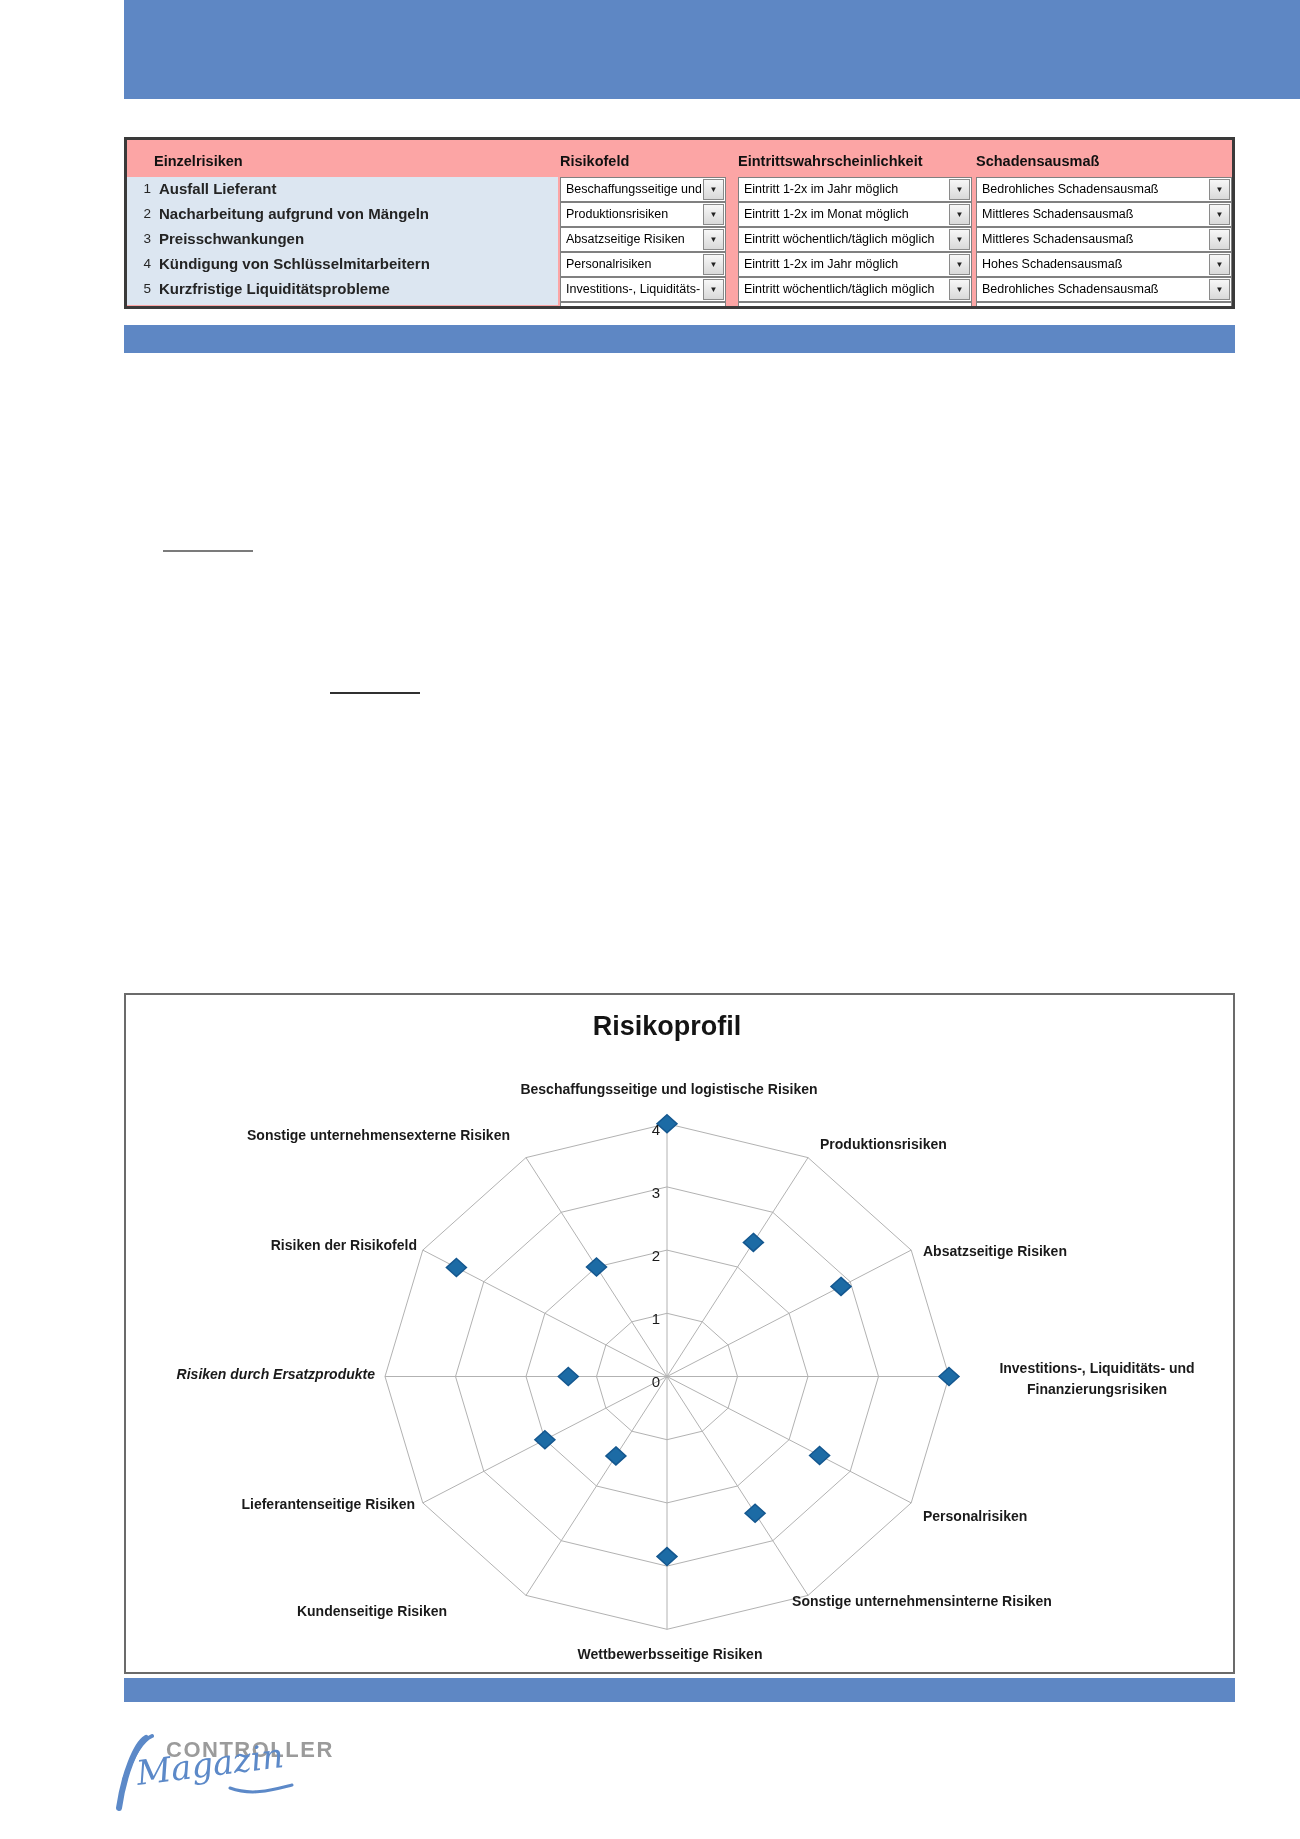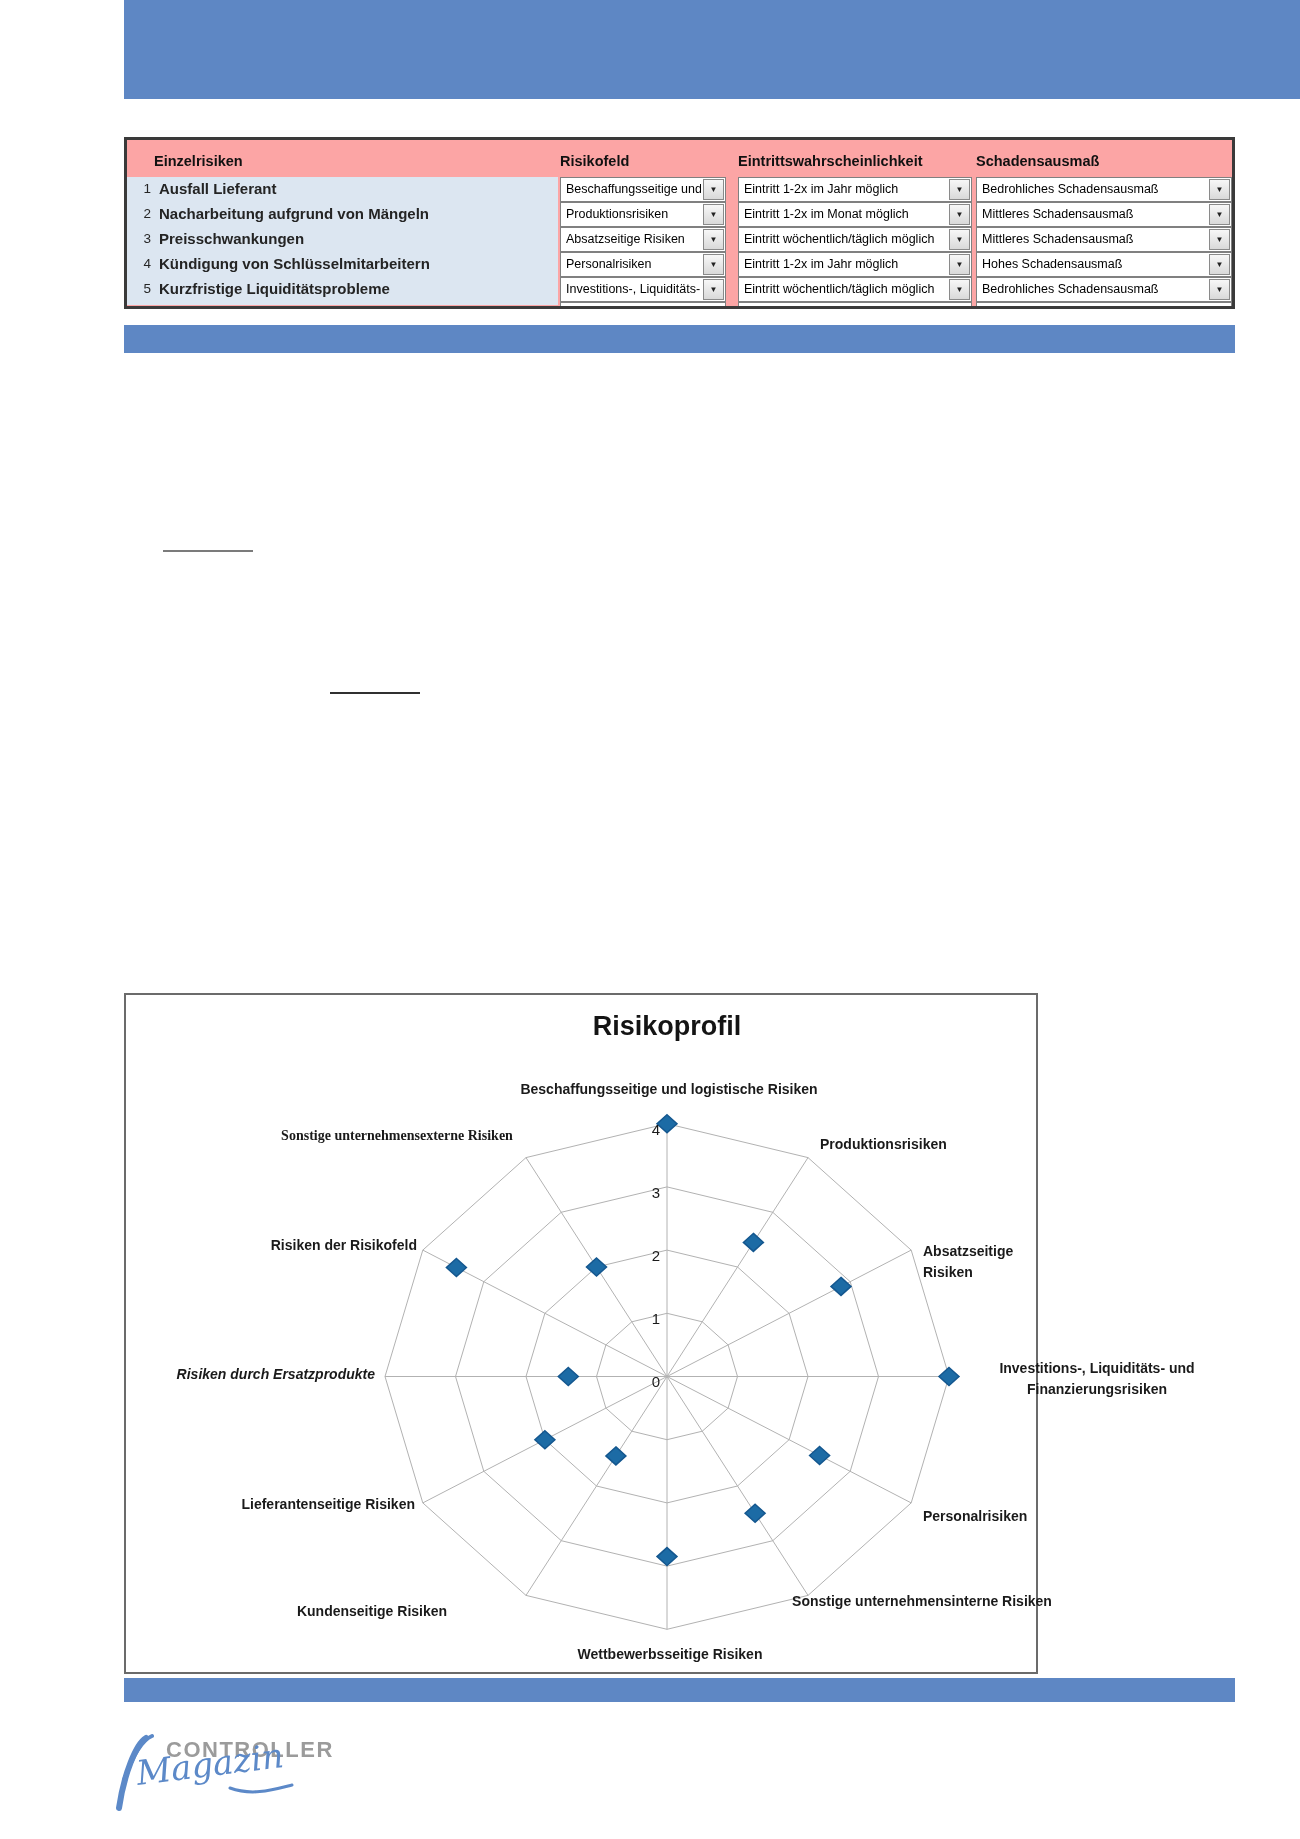--- a/index.html
+++ b/index.html
@@ -29,38 +29,38 @@
   .dd-btn{position:absolute;right:1px;top:1px;width:21px;height:21px;
           background:linear-gradient(#f7f7f7,#d9d9d9);border:1px solid #8a8a8a;
           box-sizing:border-box;text-align:center;line-height:19px;font-size:8px;color:#222;}
   .row-partial{position:absolute;left:0;top:162px;width:1105px;height:4px;overflow:hidden;}
   .row-partial .dd{height:25px;}
   
   .blank-line{position:absolute;height:2px;}
   .line1{left:163px;top:550px;width:90px;background:#7b7b7b;}
   .line2{left:330px;top:692px;width:90px;background:#303030;}
   
-  .chart-box{position:absolute;left:124px;top:993px;width:914px;height:681px;
+  .chart-box{position:absolute;left:124px;top:993px;width:1111px;height:681px;
              border:2px solid #6b6b6b;background:#fff;box-sizing:border-box;}
   .chart-title{position:absolute;left:341px;top:16px;width:400px;text-align:center;
                font-size:27px;font-weight:bold;color:#141414;}
   .radar-svg{position:absolute;left:0;top:0;width:1107px;height:677px;}
   .axis-label{position:absolute;font-size:14px;font-weight:bold;color:#1a1a1a;line-height:21px;}
   .lbl-0{left:393px;top:84px;width:300px;text-align:center;}
   .lbl-1{left:694px;top:139px;}
   .lbl-2{left:797px;top:246px;}
   .lbl-3{left:831px;top:363px;width:280px;text-align:center;}
   .lbl-4{left:797px;top:511px;}
   .lbl-5{left:646px;top:596px;width:300px;text-align:center;}
   .lbl-6{left:394px;top:649px;width:300px;text-align:center;}
   .lbl-7{left:96px;top:606px;width:300px;text-align:center;}
   .lbl-8{left:0;top:499px;width:289px;text-align:right;}
   .lbl-9{left:0;top:369px;width:249px;text-align:right;font-style:italic;}
   .lbl-10{left:0;top:240px;width:291px;text-align:right;}
-  .lbl-11{left:121px;top:130px;width:300px;text-align:center;font-family:Liberation Serif, serif;}
+  .lbl-11{left:121px;top:130px;width:300px;text-align:left;}
   .tick{position:absolute;width:22px;text-align:right;left:512px;font-size:15px;color:#1a1a1a;}
   .tick-4{top:126px;} .tick-3{top:189px;} .tick-2{top:252px;} .tick-1{top:315px;} .tick-0{top:378px;}
   
   .logo{position:absolute;left:112px;top:1722px;width:200px;height:100px;}
   .logo-controller{position:absolute;left:54px;top:15px;font-size:22px;font-weight:bold;
                    letter-spacing:1.5px;color:#9b9b9b;}
   .logo-magazin{position:absolute;left:24px;top:22px;font-size:34px;font-style:italic;
                 font-family:"DejaVu Serif",serif;color:#5C89C8;transform:rotate(-7deg);}
   .logo-swash{position:absolute;left:0;top:0;}
 </style>

